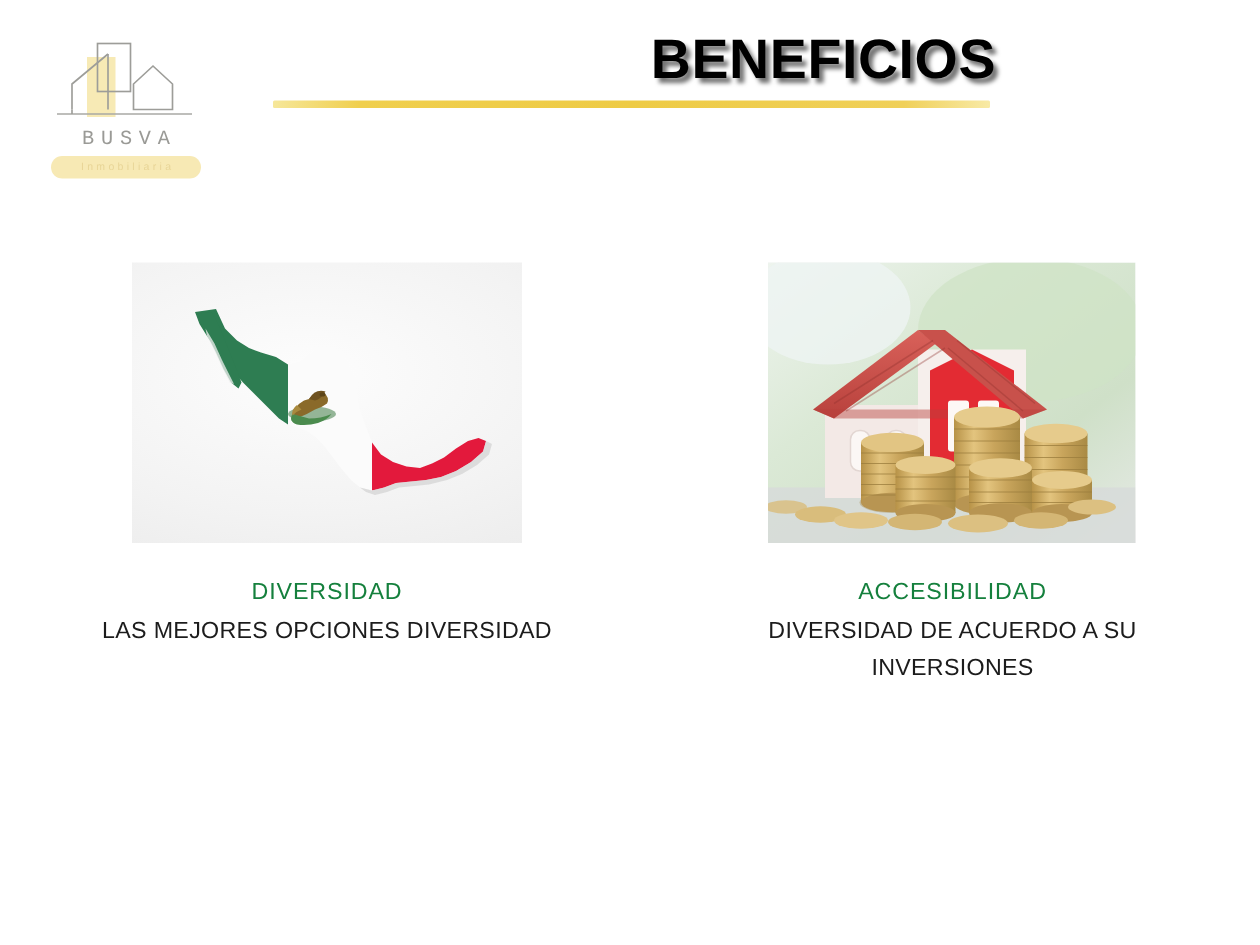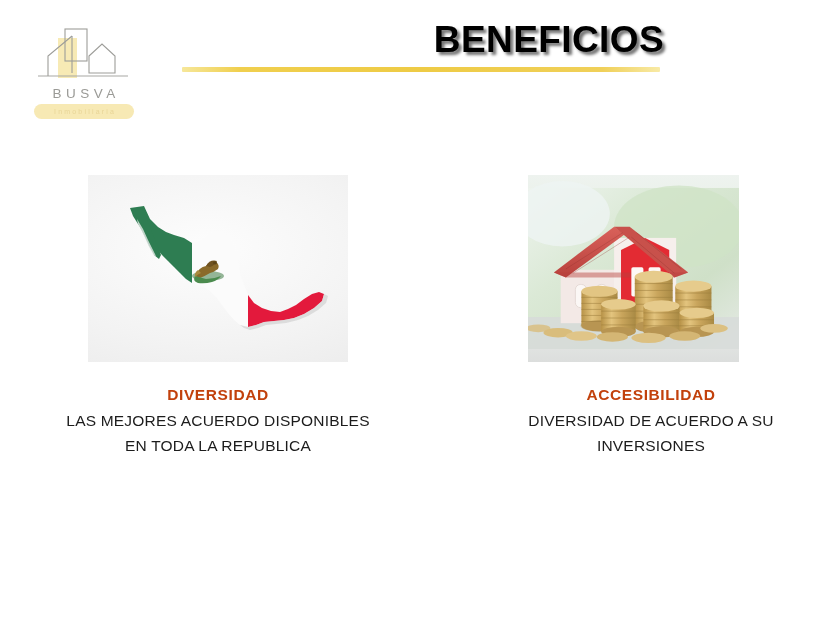--- a/index.html
+++ b/index.html
@@ -42,20 +42,21 @@
     position: absolute;
     left: 0;
     top: 60px;
     width: 112px;
     text-align: center;
     font-size: 13.5px;
     letter-spacing: 4.5px;
     color: #9a9a96;
     font-weight: 400;
     text-indent: 4.5px;
+    font-family: Liberation Mono, monospace;
   }
   .logo-band {
     position: absolute;
     left: 6px;
     top: 78px;
     width: 100px;
     height: 15px;
     background: #f7e9b4;
     border-radius: 8px;
   }
@@ -95,21 +96,21 @@
     background: linear-gradient(90deg, #f6e79a 0%, #f0cf4e 12%, #eecb45 50%, #f0d059 88%, #f8eaa6 100%);
     border-radius: 1px;
   }
 
   
   .col {
     position: absolute;
     top: 175px;
   }
   .col-left  { left: 88px; width: 260px; }
-  .col-right { left: 528px; width: 211px; }
+  .col-right { left: 512px; width: 245px; }
 
   .photo {
     position: relative;
     width: 100%;
     height: 187px;
     overflow: hidden;
   }
 
   
   .photo-mx {
@@ -122,23 +123,23 @@
   .photo-house {
     background:
       linear-gradient(180deg, #eef3ef 0%, #e6efe4 28%, #dfeadb 55%, #e8ece8 78%, #dcdedd 100%);
   }
   .hs-svg { position: absolute; inset: 0; width: 100%; height: 100%; }
 
   
   .caption { margin-top: 22px; text-align: center; }
   .cap-head {
     font-size: 15.5px;
-    font-weight: bold;
+    font-weight: normal;
     letter-spacing: 0.6px;
-    color: #c2410c;
+    color: #15803d;
     line-height: 21px;
   }
   .cap-body {
     margin-top: 3px;
     font-size: 15.5px;
     font-weight: 400;
     letter-spacing: 0.2px;
     color: #1c1c1c;
     line-height: 25px;
   }
@@ -213,22 +214,21 @@
           <path d="M-13 6 Q-16 11 -10 13 Q-3 14 4 12 Q10 10 13 6 Q6 9 -2 9 Z" fill="#4b8b4e"></path>
           <path d="M-10 0 Q-14 3 -13 7 Q-10 4 -7 3 Z" fill="#a98a3e"></path>
           <ellipse cx="7" cy="-7" rx="2" ry="1.4" fill="#5d4518"></ellipse>
         </g>
       </svg>
     </div>
 
     <div class="caption">
       <div class="cap-head">DIVERSIDAD</div>
       <div class="cap-body">
-        <div>LAS MEJORES ACUERDO DISPONIBLES</div>
-        <div>EN TODA LA REPUBLICA</div>
+        <div>LAS MEJORES OPCIONES DIVERSIDAD</div>
       </div>
     </div>
   </div>
 
   <div class="col col-right">
 
     <div class="photo photo-house">
       <svg class="hs-svg" viewBox="0 0 245 187" xmlns="http://www.w3.org/2000/svg">
         <defs>
           <linearGradient id="bgblur" x1="0" y1="0" x2="1" y2="1">

